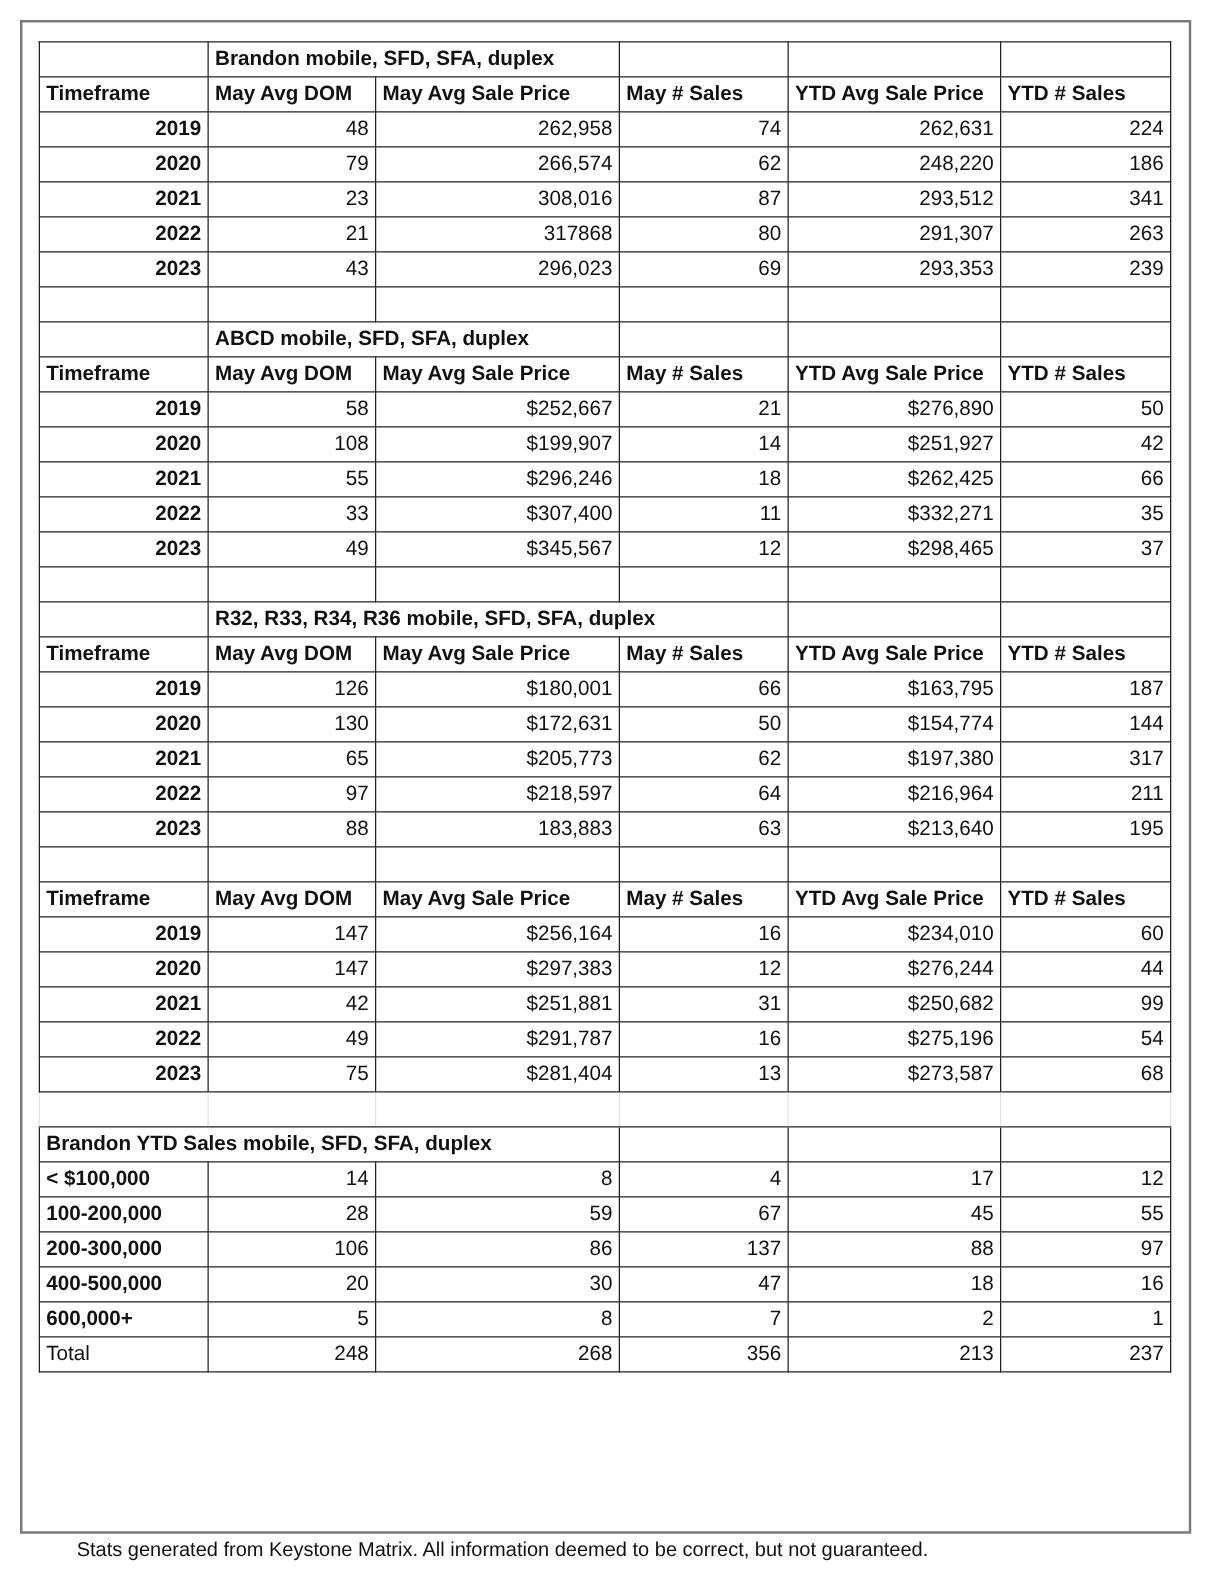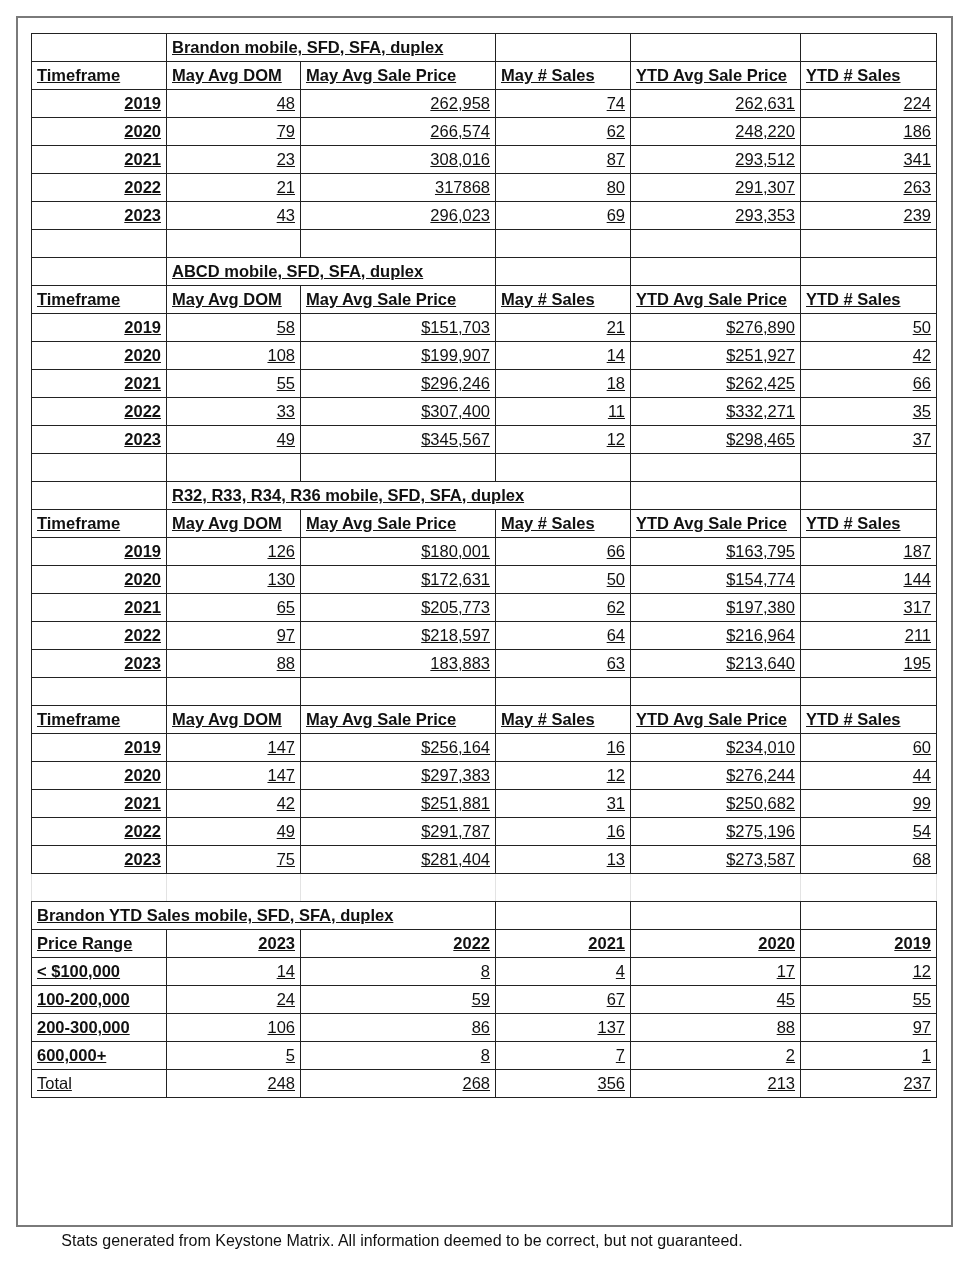--- a/index.html
+++ b/index.html
@@ -1,18 +1,18 @@
 <!DOCTYPE html>
 <html><head>
 <meta charset="utf-8">
 <style>
   html, body { margin:0; padding:0; background:#ffffff; }
   body { width:964px; height:1266px; position:relative; font-family:"Liberation Sans", sans-serif; color:#111; overflow:hidden; }
   .frame { position:absolute; left:16px; top:16px; width:933px; height:1207px; border:2px solid #7a7a7a; box-sizing:content-box; }
-  table.sheet { position:absolute; left:31px; top:33px; border-collapse:collapse; table-layout:fixed; width:905px;text-decoration:underline; }
+  table.sheet { position:absolute; left:31px; top:33px; border-collapse:collapse; table-layout:fixed; width:905px; }
   table.sheet td { height:27px; border:1.5px solid #222; padding:0 5px; font-size:16.5px; line-height:27px; white-space:nowrap; overflow:hidden; vertical-align:middle; }
   td.b { font-weight:bold; }
   td.r { text-align:right; }
   td.l { text-align:left; }
   tr.gap td { border-top:1.5px solid #222; border-bottom:1.5px solid #222; border-left:1px solid #e3e3e3; border-right:1px solid #e3e3e3; }
   tr.gap td:first-child { border-left:1px solid #e3e3e3; }
   .footer { position:absolute; top:1232px; left:0; width:804px; text-align:center; font-size:16px; color:#111; }
 </style>
 </head>
 <body>
@@ -105,21 +105,21 @@
       <td class="b">Timeframe</td>
       <td class="b">May Avg DOM</td>
       <td class="b">May Avg Sale Price</td>
       <td class="b">May # Sales</td>
       <td class="b">YTD Avg Sale Price</td>
       <td class="b">YTD # Sales</td>
     </tr>
     <tr>
         <td class="b r">2019</td>
         <td class="r">58</td>
-        <td class="r">$151,703</td>
+        <td class="r">$252,667</td>
         <td class="r">21</td>
         <td class="r">$276,890</td>
         <td class="r">50</td>
       </tr>
     <tr>
         <td class="b r">2020</td>
         <td class="r">108</td>
         <td class="r">$199,907</td>
         <td class="r">14</td>
         <td class="r">$251,927</td>
@@ -278,52 +278,52 @@
         <td></td>
       </tr>
 
     <tr>
       <td class="b l" colspan="3">Brandon YTD Sales mobile, SFD, SFA, duplex</td>
       <td></td>
         <td></td>
         <td></td>
     </tr>
     <tr>
-      <td class="b l">Price Range</td>
-      <td class="b r">2023</td>
-      <td class="b r">2022</td>
-      <td class="b r">2021</td>
-      <td class="b r">2020</td>
-      <td class="b r">2019</td>
-    </tr>
-    <tr>
         <td class="b l">&lt; $100,000</td>
         <td class="r">14</td>
         <td class="r">8</td>
         <td class="r">4</td>
         <td class="r">17</td>
         <td class="r">12</td>
       </tr>
     <tr>
         <td class="b l">100-200,000</td>
-        <td class="r">24</td>
+        <td class="r">28</td>
         <td class="r">59</td>
         <td class="r">67</td>
         <td class="r">45</td>
         <td class="r">55</td>
       </tr>
     <tr>
         <td class="b l">200-300,000</td>
         <td class="r">106</td>
         <td class="r">86</td>
         <td class="r">137</td>
         <td class="r">88</td>
         <td class="r">97</td>
       </tr>
     <tr>
+        <td class="b l">400-500,000</td>
+        <td class="r">20</td>
+        <td class="r">30</td>
+        <td class="r">47</td>
+        <td class="r">18</td>
+        <td class="r">16</td>
+      </tr>
+    <tr>
         <td class="b l">600,000+</td>
         <td class="r">5</td>
         <td class="r">8</td>
         <td class="r">7</td>
         <td class="r">2</td>
         <td class="r">1</td>
       </tr>
     <tr>
         <td class="l">Total</td>
         <td class="r">248</td>

